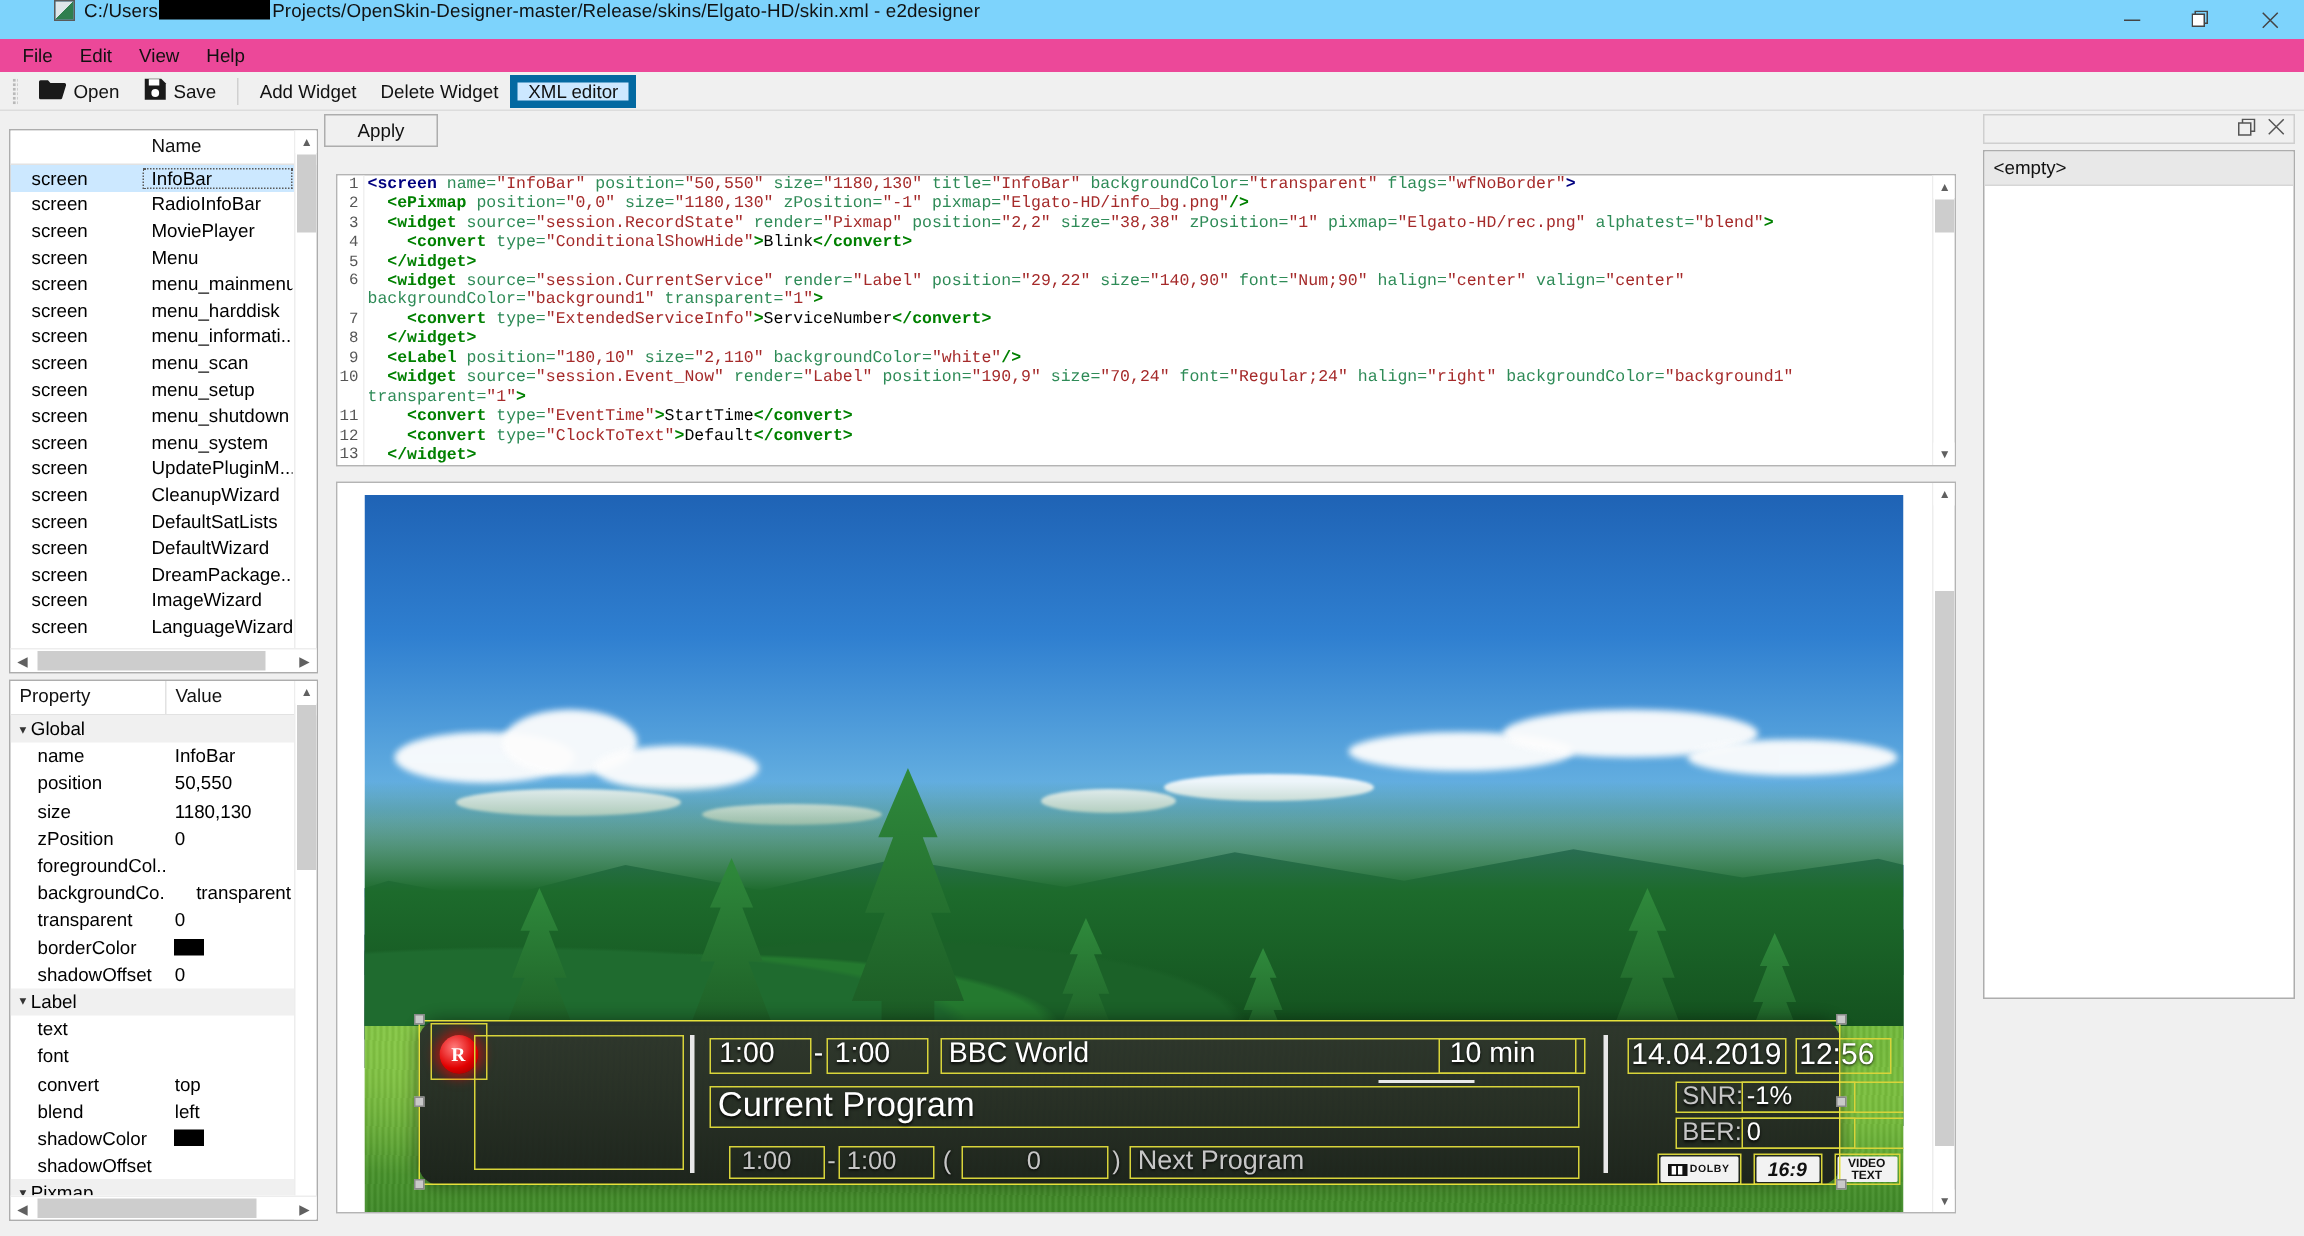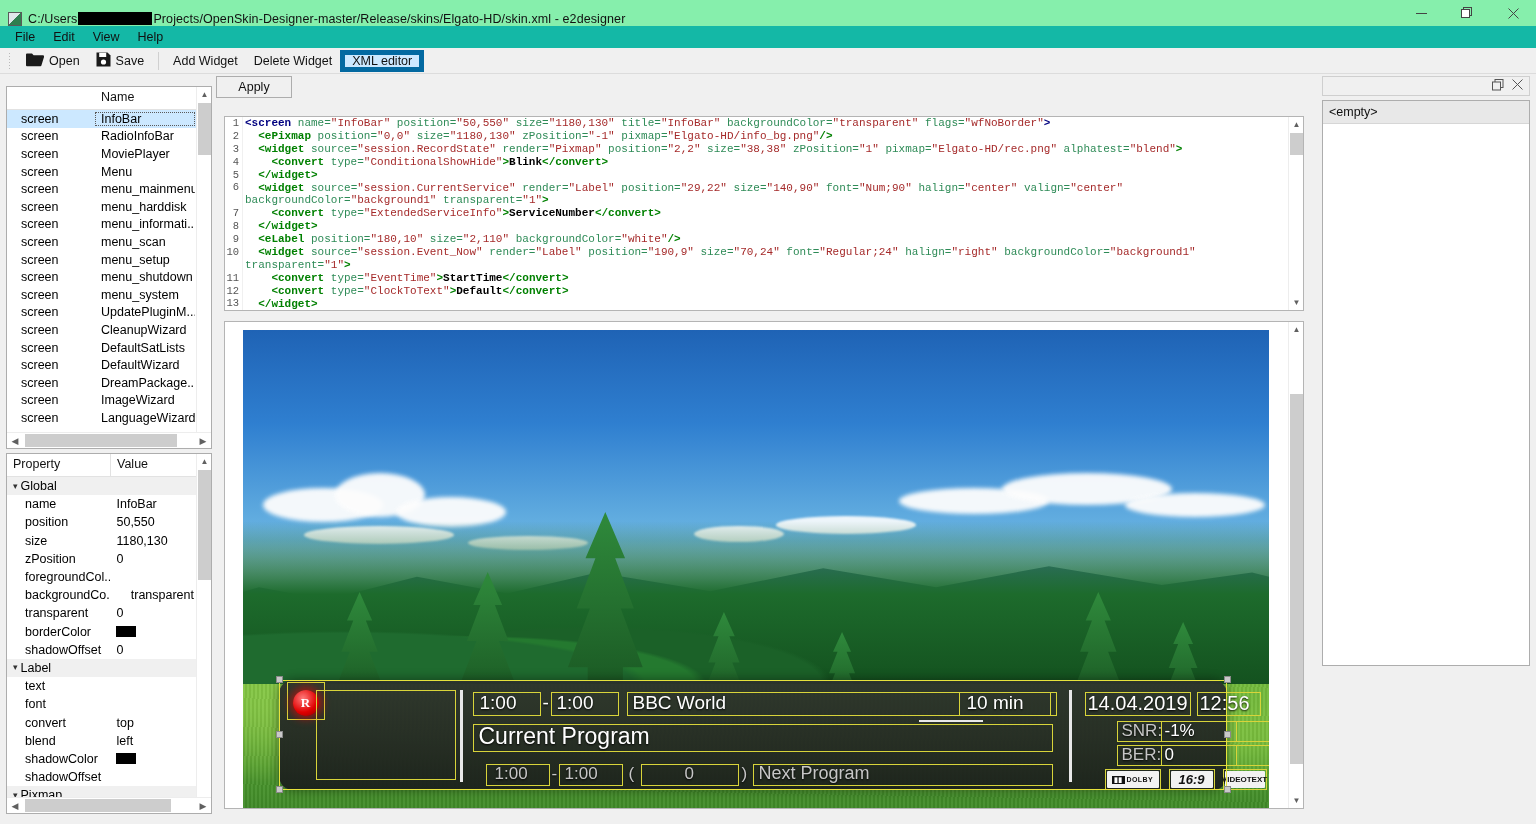--- a/index.html
+++ b/index.html
@@ -10,42 +10,42 @@
     font-family: "Liberation Sans", sans-serif;
     font-size: 12px;
     background: #f0f0f0;
     color: #000;
   }
   #app { position: relative; width: 1536px; height: 824px; background: #f0f0f0; }
 
   
   .titlebar {
     position: absolute; left: 0; top: 0; width: 1536px; height: 26px;
-    background: #86efac; display: flex; align-items: flex-end;
+    background: #7dd3fc; display: flex; align-items: flex-start; padding-left: 28px;
   }
   .tb-icon {
     width: 14px; height: 14px; margin-left: 8px; margin-right: 6px;
     border: 1px solid #5a5a5a; background: linear-gradient(135deg,#dfe6e9 0 50%, #2f7f4f 50% 100%);
     position: relative; flex: none;
   }
   .tb-title { font-size: 12.5px; color: #111; white-space: nowrap; letter-spacing: 0.1px; }
   .tb-title .redacted {
     display: inline-block; width: 74px; height: 13px; background: #000;
     vertical-align: -2px; margin: 0 1px;
   }
   .tb-spacer { flex: 1; }
   .tb-btn {
     width: 46px; height: 26px; display: flex; align-items: center; justify-content: center;
     color: #333;
   }
 
   
   .menubar {
     position: absolute; left: 0; top: 26px; width: 1536px; height: 22px;
-    background: #14b8a6; display: flex; align-items: center; padding-left: 6px;
+    background: #ec4899; display: flex; align-items: center; padding-left: 6px;
   }
   .menu-item {
     padding: 2px 9px; font-size: 12.5px; color: #111; cursor: default;
   }
 
   
   .toolbar {
     position: absolute; left: 0; top: 48px; width: 1536px; height: 26px;
     background: #f0f0f0; display: flex; align-items: center; padding-left: 8px;
     border-bottom: 1px solid #dcdcdc;
@@ -149,21 +149,21 @@
   }
   .xml-code {
     position: absolute; left: 20px; top: 0; right: 17px; bottom: 0;
     font-family: "Liberation Mono", monospace; font-size: 11px; line-height: 12.9px;
     white-space: pre; overflow: hidden; color: #000;
   }
   .xml-code .tag  { color: #000080; font-weight: bold; }
   .xml-code .tagn { color: #008000; font-weight: bold; }
   .xml-code .att  { color: #2e8b57; }
   .xml-code .val  { color: #a52a2a; }
-  .xml-code .txt  { color: #000; font-weight: bold; }
+  .xml-code .txt  { color: #000; }
 
   .preview-wrap {
     position: absolute; left: 8px; top: 245px; width: 1080px; height: 488px;
     background: #fff; border: 1px solid #b4b4b4; overflow: hidden;
   }
   .preview-inner {
     position: absolute; left: 0; top: 0; right: 17px; bottom: 0; overflow: hidden;
     display: flex; align-items: flex-start; justify-content: center; background: #fff;
   }
   .tv {
@@ -665,21 +665,21 @@
             <div class="box" style="left:918px;bottom:42px;width:132px;height:21px"></div>
             <div class="ib-text" style="left:922px;bottom:43px;font-size:17px">0</div>
 
             <div class="box" style="left:862px;bottom:18px;width:56px;height:21px"></div>
             <div class="pill" style="left:864px;bottom:20px;width:52px;height:17px;font-size:7px;letter-spacing:.4px">
               <span style="background:#111;color:#fff;padding:0 2px;margin-right:2px">▮▮</span>DOLBY
             </div>
             <div class="box" style="left:926px;bottom:18px;width:46px;height:21px"></div>
             <div class="pill" style="left:928px;bottom:20px;width:42px;height:17px;font-size:13px;font-style:italic">16:9</div>
             <div class="box" style="left:980px;bottom:18px;width:44px;height:21px"></div>
-            <div class="pill" style="left:982px;bottom:20px;width:40px;height:17px;font-size:8px;line-height:8px;">
+            <div class="pill" style="left:982px;bottom:20px;width:40px;height:17px;font-size:8px;line-height:8px;flex-direction:column">
                 <span>VIDEO</span>
                 <span>TEXT</span>
               </div>
 
           </div>
 
           <div class="sel-outline"></div>
           <div class="hnd" style="left:33px;bottom:125px"></div>
           <div class="hnd" style="left:33px;bottom:70px"></div>
           <div class="hnd" style="left:33px;bottom:15px"></div>

